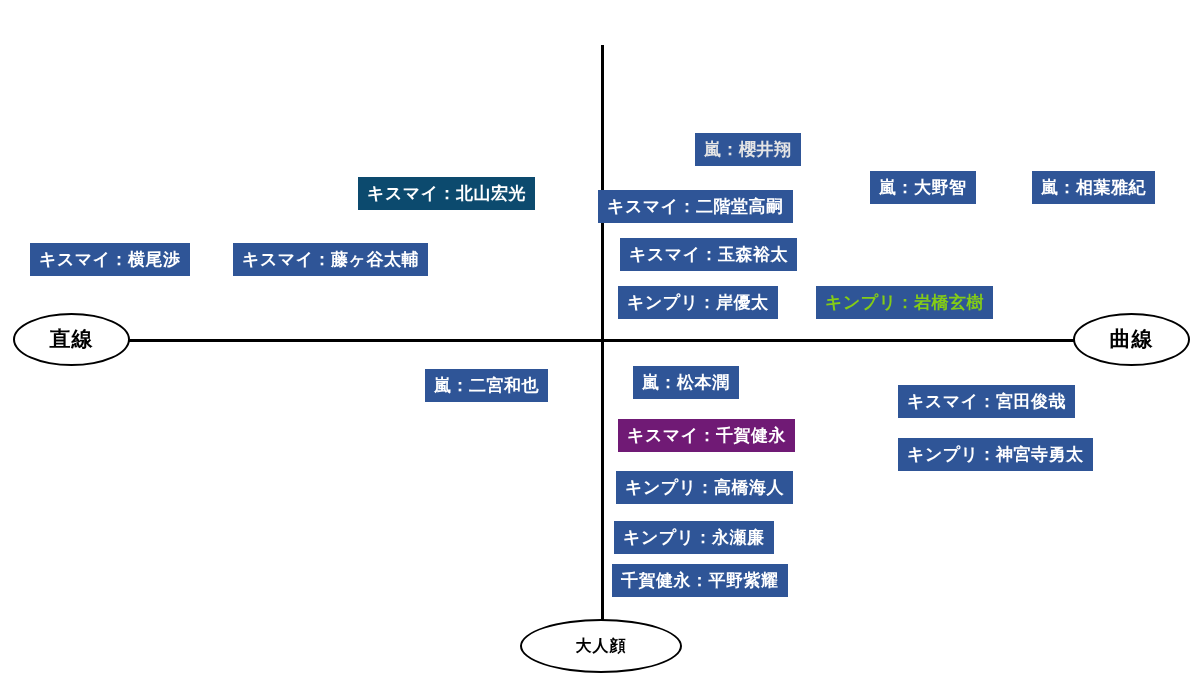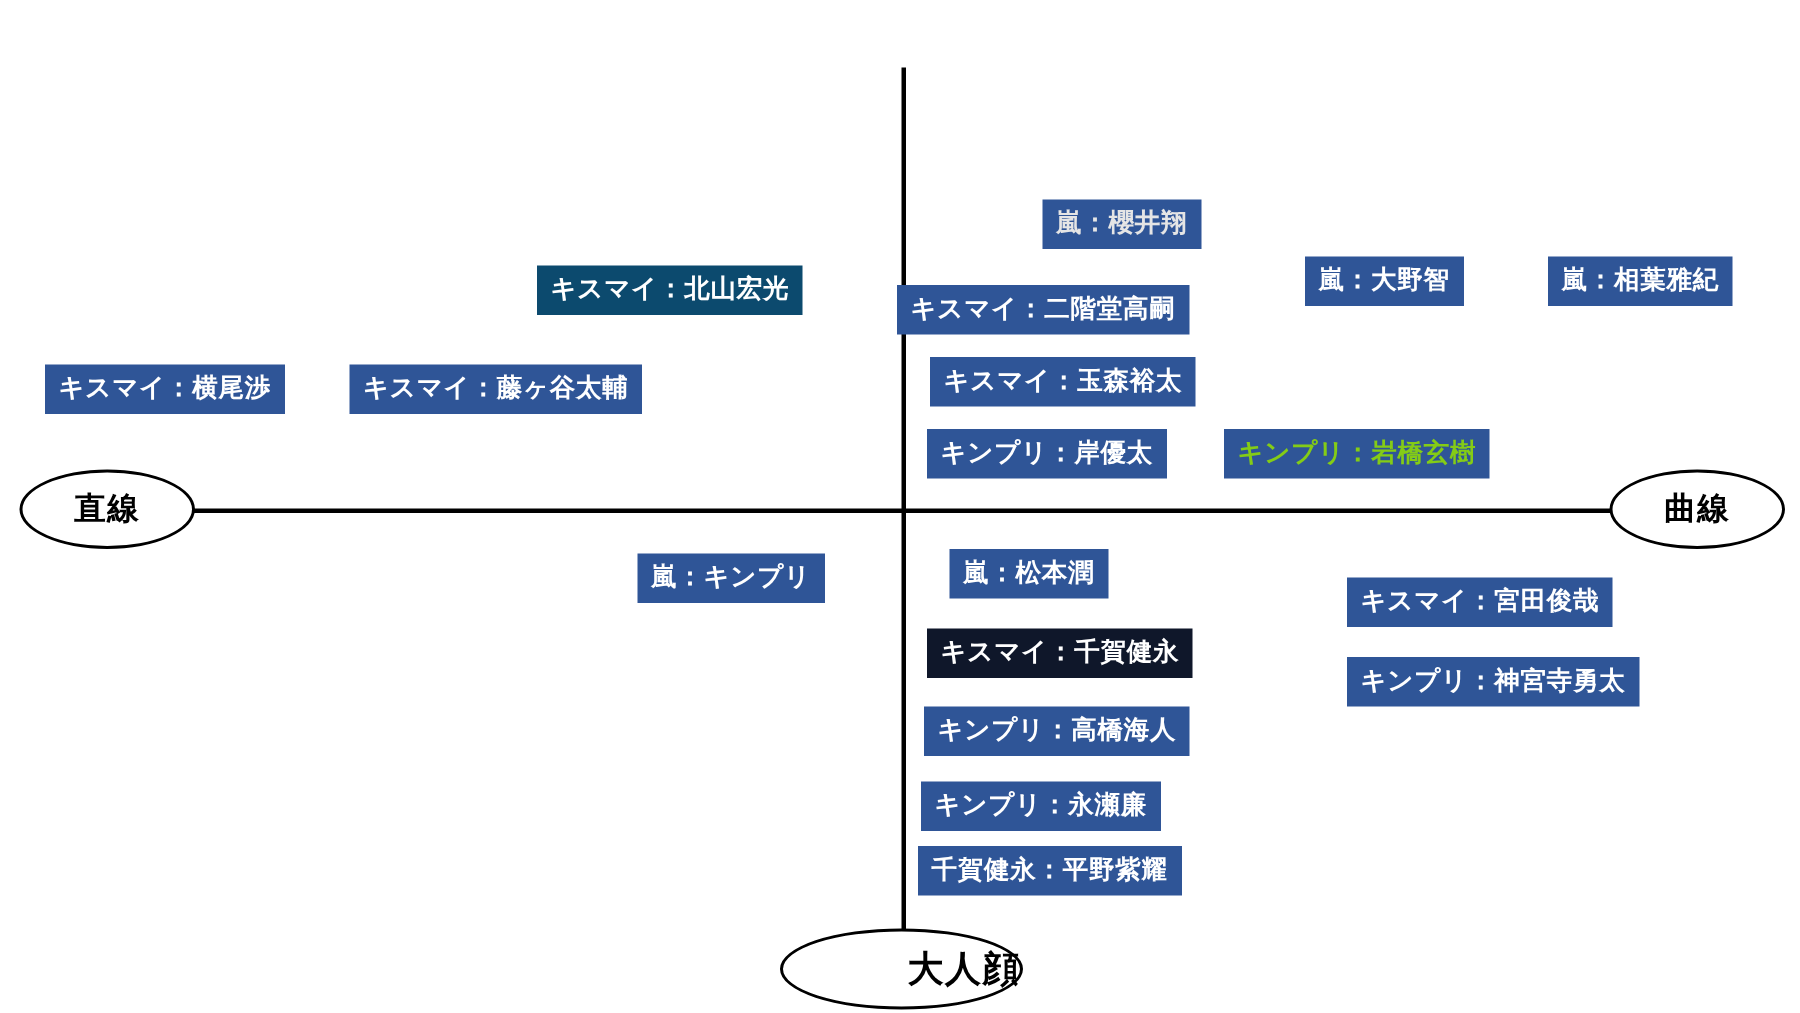--- a/index.html
+++ b/index.html
@@ -49,21 +49,21 @@
     align-items: center;
     justify-content: center;
     color: #000000;
     font-weight: bold;
     letter-spacing: 1px;
     z-index: 3;
   }
   .pole span { display: block; line-height: 1; }
 
   .pole-top    { left: 520px; top: 3px;   width: 162px; height: 54px; font-size: 23px; }
-  .pole-bottom { left: 520px; top: 619px; width: 162px; height: 54px; font-size: 24px; justify-content: flex-end; }
+  .pole-bottom { left: 520px; top: 619px; width: 162px; height: 54px; font-size: 16px; }
   .pole-left   { left: 13px;  top: 313px; width: 117px; height: 53px; font-size: 21px; }
   .pole-right  { left: 1073px;top: 313px; width: 117px; height: 53px; font-size: 21px; }
 
   
   .chip {
     position: absolute;
     box-sizing: border-box;
     background: #2f5597;
     color: #ffffff;
     font-weight: bold;
@@ -98,23 +98,23 @@
       <div class="chip" style="left: 695px; top: 133px; background: rgb(47, 85, 151); color: #e5e5e5;">嵐：櫻井翔</div>
       <div class="chip" style="left: 870px; top: 171px; background: rgb(47, 85, 151); color: rgb(255, 255, 255);">嵐：大野智</div>
       <div class="chip" style="left: 358px; top: 177px; background: #0c4a6e; color: rgb(255, 255, 255);">キスマイ：北山宏光</div>
       <div class="chip" style="left: 1032px; top: 171px; background: rgb(47, 85, 151); color: rgb(255, 255, 255);">嵐：相葉雅紀</div>
       <div class="chip" style="left: 588px; top: 190px; background: rgb(47, 85, 151); color: rgb(255, 255, 255); margin-left: 10px;">キスマイ：二階堂高嗣</div>
       <div class="chip" style="left: 30px; top: 243px; background: rgb(47, 85, 151); color: rgb(255, 255, 255);">キスマイ：横尾渉</div>
       <div class="chip" style="left: 233px; top: 243px; background: rgb(47, 85, 151); color: rgb(255, 255, 255);">キスマイ：藤ヶ谷太輔</div>
       <div class="chip" style="left: 620px; top: 238px; background: rgb(47, 85, 151); color: rgb(255, 255, 255);">キスマイ：玉森裕太</div>
       <div class="chip" style="left: 618px; top: 286px; background: rgb(47, 85, 151); color: rgb(255, 255, 255);">キンプリ：岸優太</div>
       <div class="chip" style="left: 816px; top: 286px; background: rgb(47, 85, 151); color: #84cc16;">キンプリ：岩橋玄樹</div>
-      <div class="chip" style="left: 425px; top: 369px; background: rgb(47, 85, 151); color: rgb(255, 255, 255);">嵐：キンプリ</div>
+      <div class="chip" style="left: 425px; top: 369px; background: rgb(47, 85, 151); color: rgb(255, 255, 255);">嵐：二宮和也</div>
       <div class="chip" style="left: 633px; top: 366px; background: rgb(47, 85, 151); color: rgb(255, 255, 255);">嵐：松本潤</div>
       <div class="chip" style="left: 898px; top: 385px; background: rgb(47, 85, 151); color: rgb(255, 255, 255);">キスマイ：宮田俊哉</div>
-      <div class="chip" style="left: 618px; top: 419px; background: #0f172a; color: rgb(255, 255, 255);">キスマイ：千賀健永</div>
+      <div class="chip" style="left: 618px; top: 419px; background: #701a75; color: rgb(255, 255, 255);">キスマイ：千賀健永</div>
       <div class="chip" style="left: 898px; top: 438px; background: rgb(47, 85, 151); color: rgb(255, 255, 255);">キンプリ：神宮寺勇太</div>
       <div class="chip" style="left: 616px; top: 471px; background: rgb(47, 85, 151); color: rgb(255, 255, 255);">キンプリ：高橋海人</div>
       <div class="chip" style="left: 614px; top: 521px; background: rgb(47, 85, 151); color: rgb(255, 255, 255);">キンプリ：永瀬廉</div>
       <div class="chip" style="left: 612px; top: 564px; background: rgb(47, 85, 151); color: rgb(255, 255, 255);">千賀健永：平野紫耀</div>
     </div>
 
 </div>
 
 </body></html>

